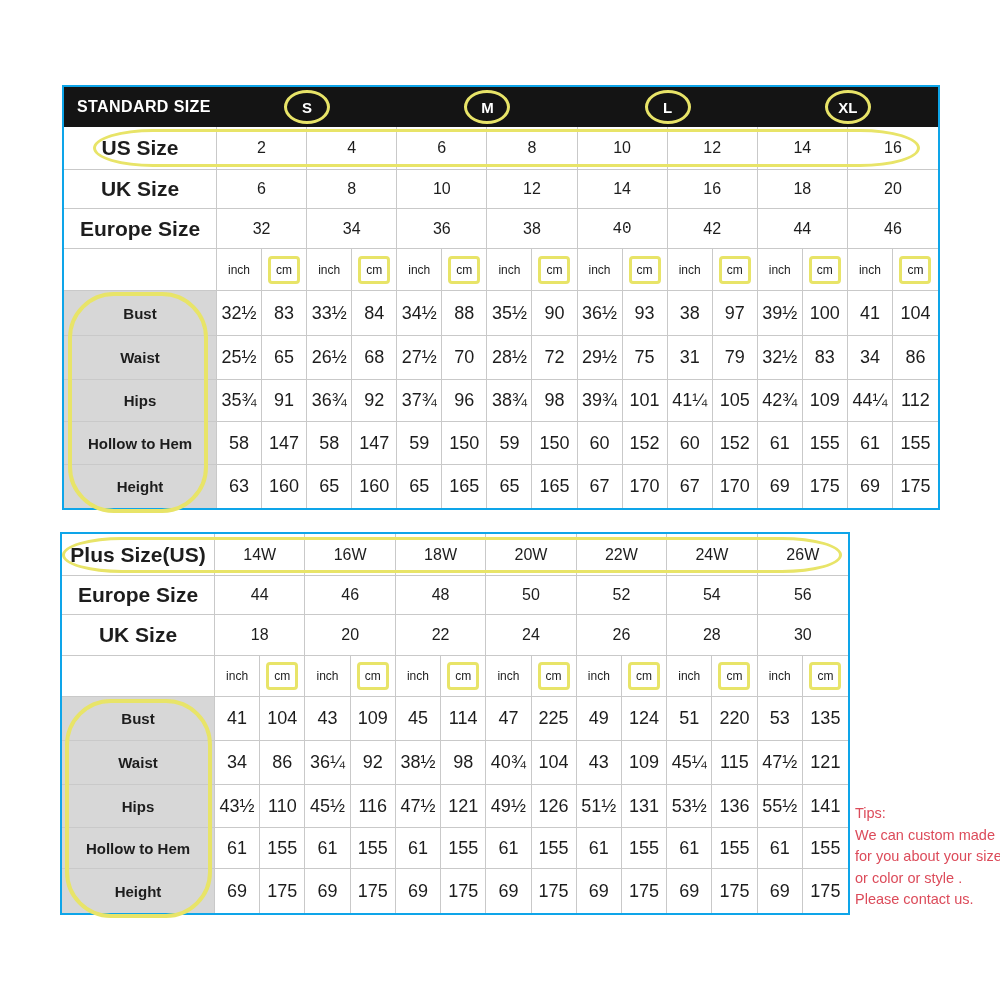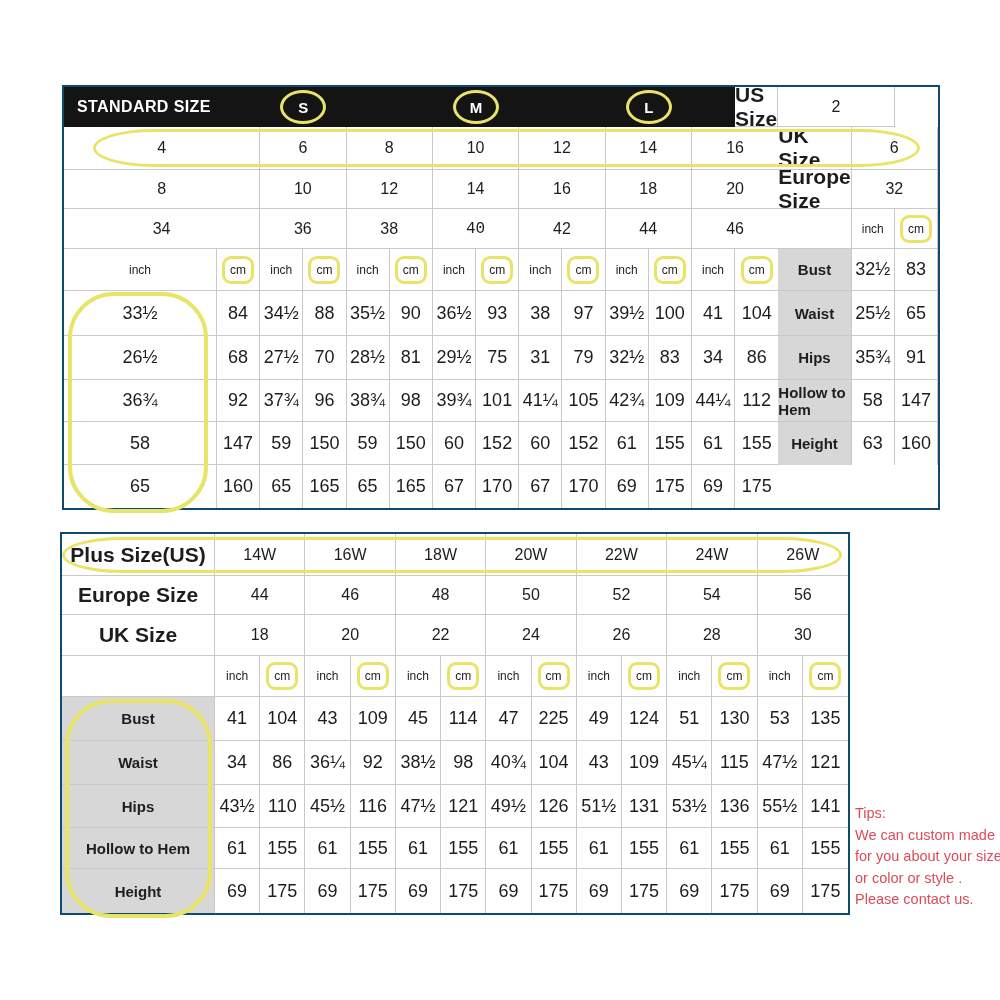--- a/index.html
+++ b/index.html
@@ -12,21 +12,21 @@
   }
   *{box-sizing:border-box;margin:0;padding:0;}
   html,body{background:#ffffff;}
   body{width:1000px;height:1000px;font-family:"Liberation Sans",sans-serif;}
   .page{position:relative;width:1000px;height:1000px;background:#fff;overflow:hidden;}
 
   .tblwrap{position:absolute;}
   #std-wrap{left:62px;top:85px;width:878px;height:425px;}
   #plus-wrap{left:60px;top:532px;width:790px;height:383px;}
 
-  .grid{position:absolute;inset:0;display:grid;border:2px solid #0c4a6e;background:#fff;}
+  .grid{position:absolute;inset:0;display:grid;border:2px solid #0ea5e9;background:#fff;}
   #std-grid{grid-template-columns:153px repeat(16,1fr);
             grid-template-rows:40px 43px 39px 40px 42px 45px 44px 42px 43px 43px;}
   #plus-grid{grid-template-columns:153px repeat(14,1fr);
              grid-template-rows:42px 39px 41px 41px 44px 44px 43px 41px 44px;}
 
   .c{display:flex;align-items:center;justify-content:center;
      border-right:1px solid var(--gridline);border-bottom:1px solid var(--gridline);
      background:#fff;color:var(--ink);overflow:visible;}
   .lastcol{border-right:none;}
   .lastrow{border-bottom:none;}
@@ -34,21 +34,21 @@
   .hc{background:var(--headerbg);border:none;color:#fff;}
   .hdr-title{justify-content:flex-start;padding-left:13px;font-weight:bold;
              font-size:16px;letter-spacing:.4px;}
   .hdr-letter{display:flex;align-items:center;justify-content:center;
               width:46px;height:34px;border:3px solid var(--yellow);
               border-radius:50%;font-weight:bold;font-size:15px;}
 
   .rl{font-weight:bold;font-size:21px;}
   .sv{font-size:16px;}
   .uc{font-size:12px;}
-  .cmbox{display:inline-block;border:3px solid var(--yellow);border-radius:9px;
+  .cmbox{display:inline-block;border:3px solid var(--yellow);border-radius:4px;
          padding:0 5px;line-height:22px;}
   .ml{background:var(--labelgray);font-weight:bold;font-size:15px;}
   .mv{font-size:18px;}
 
   .yl{position:absolute;border:3px solid var(--yellow);border-radius:20px;
       pointer-events:none;background:transparent;}
   .ov-us{left:31px;top:44px;width:827px;height:38px;border-radius:60px/19px;}
   .ov-lbl-std{left:6px;top:207px;width:140px;height:221px;border-radius:46px;border-width:4px;}
   .ov-plus{left:2px;top:5px;width:780px;height:36px;border-radius:60px/18px;}
   .ov-lbl-plus{left:5px;top:167px;width:147px;height:219px;border-radius:46px;border-width:4px;}
@@ -66,20 +66,23 @@
     <div class="grid" id="std-grid">
         <div class="c hc hdr-title">STANDARD SIZE</div>
         <div class="c hc" style="grid-column: span 4;">
           <span class="hdr-letter">S</span>
         </div>
         <div class="c hc" style="grid-column: span 4;">
           <span class="hdr-letter">M</span>
         </div>
         <div class="c hc" style="grid-column: span 4;">
           <span class="hdr-letter">L</span>
+        </div>
+        <div class="c hc" style="grid-column: span 4;">
+          <span class="hdr-letter">XL</span>
         </div>
         <div class="c rl">US Size</div>
         <div class="c sv" style="grid-column: span 2;">2</div>
         <div class="c sv" style="grid-column: span 2;">4</div>
         <div class="c sv" style="grid-column: span 2;">6</div>
         <div class="c sv" style="grid-column: span 2;">8</div>
         <div class="c sv" style="grid-column: span 2;">10</div>
         <div class="c sv" style="grid-column: span 2;">12</div>
         <div class="c sv" style="grid-column: span 2;">14</div>
         <div class="c sv lastcol" style="grid-column: span 2;">16</div>
@@ -168,21 +171,21 @@
         <div class="c mv">41</div>
         <div class="c mv lastcol">104</div>
         <div class="c ml">Waist</div>
         <div class="c mv">25½</div>
         <div class="c mv">65</div>
         <div class="c mv">26½</div>
         <div class="c mv">68</div>
         <div class="c mv">27½</div>
         <div class="c mv">70</div>
         <div class="c mv">28½</div>
-        <div class="c mv">81</div>
+        <div class="c mv">72</div>
         <div class="c mv">29½</div>
         <div class="c mv">75</div>
         <div class="c mv">31</div>
         <div class="c mv">79</div>
         <div class="c mv">32½</div>
         <div class="c mv">83</div>
         <div class="c mv">34</div>
         <div class="c mv lastcol">86</div>
         <div class="c ml">Hips</div>
         <div class="c mv">35¾</div>
@@ -314,21 +317,21 @@
         <div class="c mv">104</div>
         <div class="c mv">43</div>
         <div class="c mv">109</div>
         <div class="c mv">45</div>
         <div class="c mv">114</div>
         <div class="c mv">47</div>
         <div class="c mv">225</div>
         <div class="c mv">49</div>
         <div class="c mv">124</div>
         <div class="c mv">51</div>
-        <div class="c mv">130</div>
+        <div class="c mv">220</div>
         <div class="c mv">53</div>
         <div class="c mv lastcol">135</div>
         <div class="c ml">Waist</div>
         <div class="c mv">34</div>
         <div class="c mv">86</div>
         <div class="c mv">36¼</div>
         <div class="c mv">92</div>
         <div class="c mv">38½</div>
         <div class="c mv">98</div>
         <div class="c mv">40¾</div>

